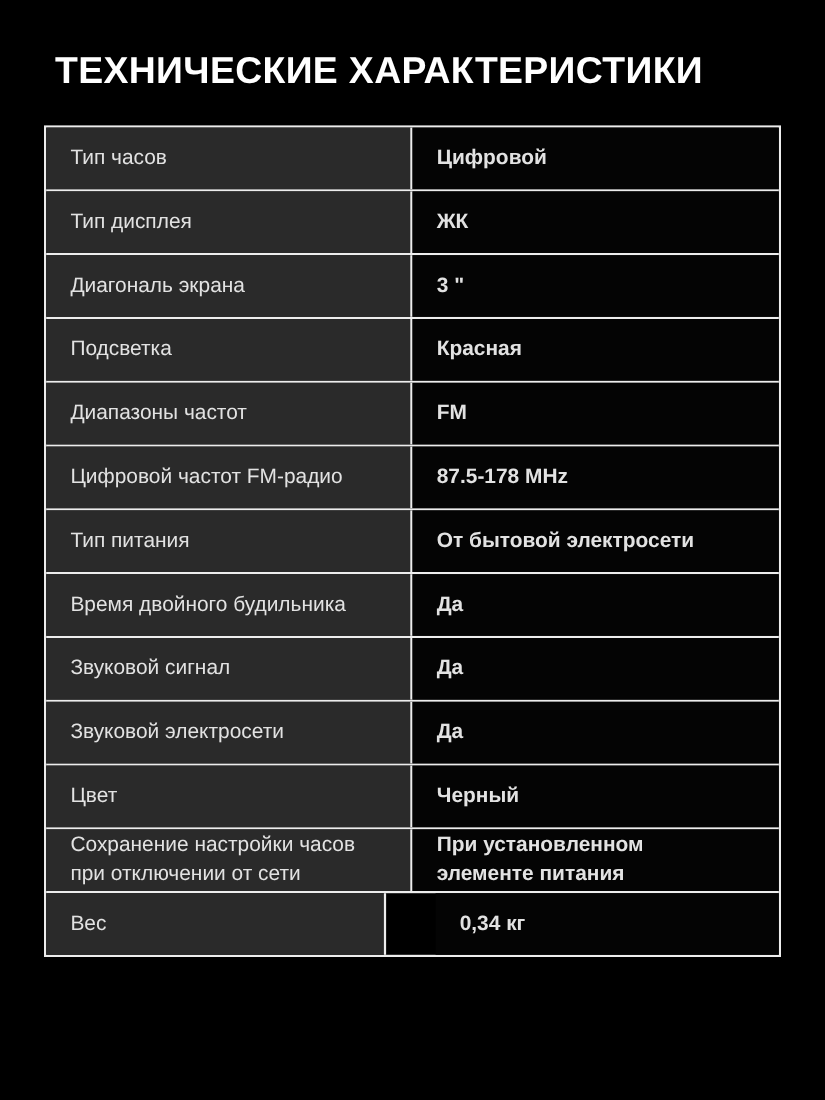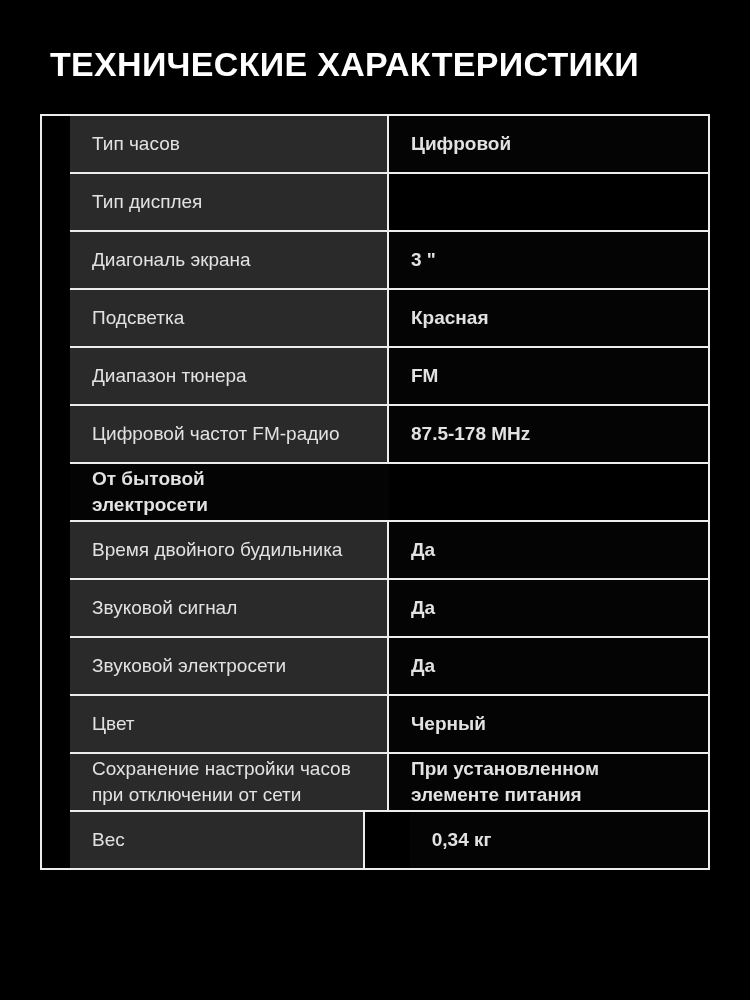--- a/index.html
+++ b/index.html
@@ -25,21 +25,20 @@
     font-weight: bold;
     letter-spacing: 0.3px;
     color: #ffffff;
     white-space: nowrap;
   }
   .spec-table {
     margin: 32px 40px 12px 40px;
     width: 670px;
     box-sizing: border-box;
     border: 2px solid #ededed;
-    padding-left: 28px;
   }
   .row {
     display: flex;
     border-bottom: 2px solid #ededed;
   }
   .row:last-child {
     border-bottom: none;
     gap: 45px;
   }
   .cell {
@@ -73,43 +72,45 @@
 
   <div class="spec-table">
 
     <div class="row">
       <div class="cell param">Тип часов</div>
       <div class="cell value">Цифровой</div>
     </div>
 
     <div class="row">
       <div class="cell param">Тип дисплея</div>
+      <div class="cell value">ЖК</div>
     </div>
 
     <div class="row">
       <div class="cell param">Диагональ экрана</div>
       <div class="cell value">3 "</div>
     </div>
 
     <div class="row">
       <div class="cell param">Подсветка</div>
       <div class="cell value">Красная</div>
     </div>
 
     <div class="row">
-      <div class="cell param">Диапазон тюнера</div>
+      <div class="cell param">Диапазоны частот</div>
       <div class="cell value">FM</div>
     </div>
 
     <div class="row">
       <div class="cell param">Цифровой частот FM-радио</div>
       <div class="cell value">87.5-178 MHz</div>
     </div>
 
     <div class="row">
+      <div class="cell param">Тип питания</div>
       <div class="cell value">От бытовой электросети</div>
     </div>
 
     <div class="row">
       <div class="cell param">Время двойного будильника</div>
       <div class="cell value">Да</div>
     </div>
 
     <div class="row">
       <div class="cell param">Звуковой сигнал</div>

